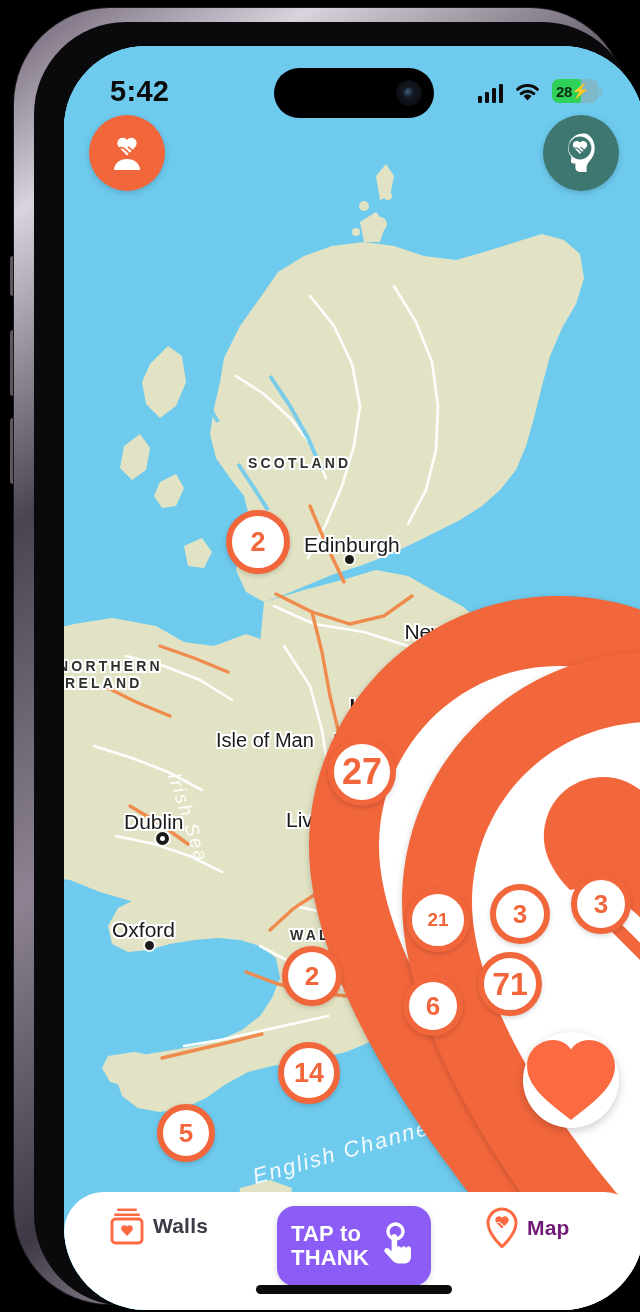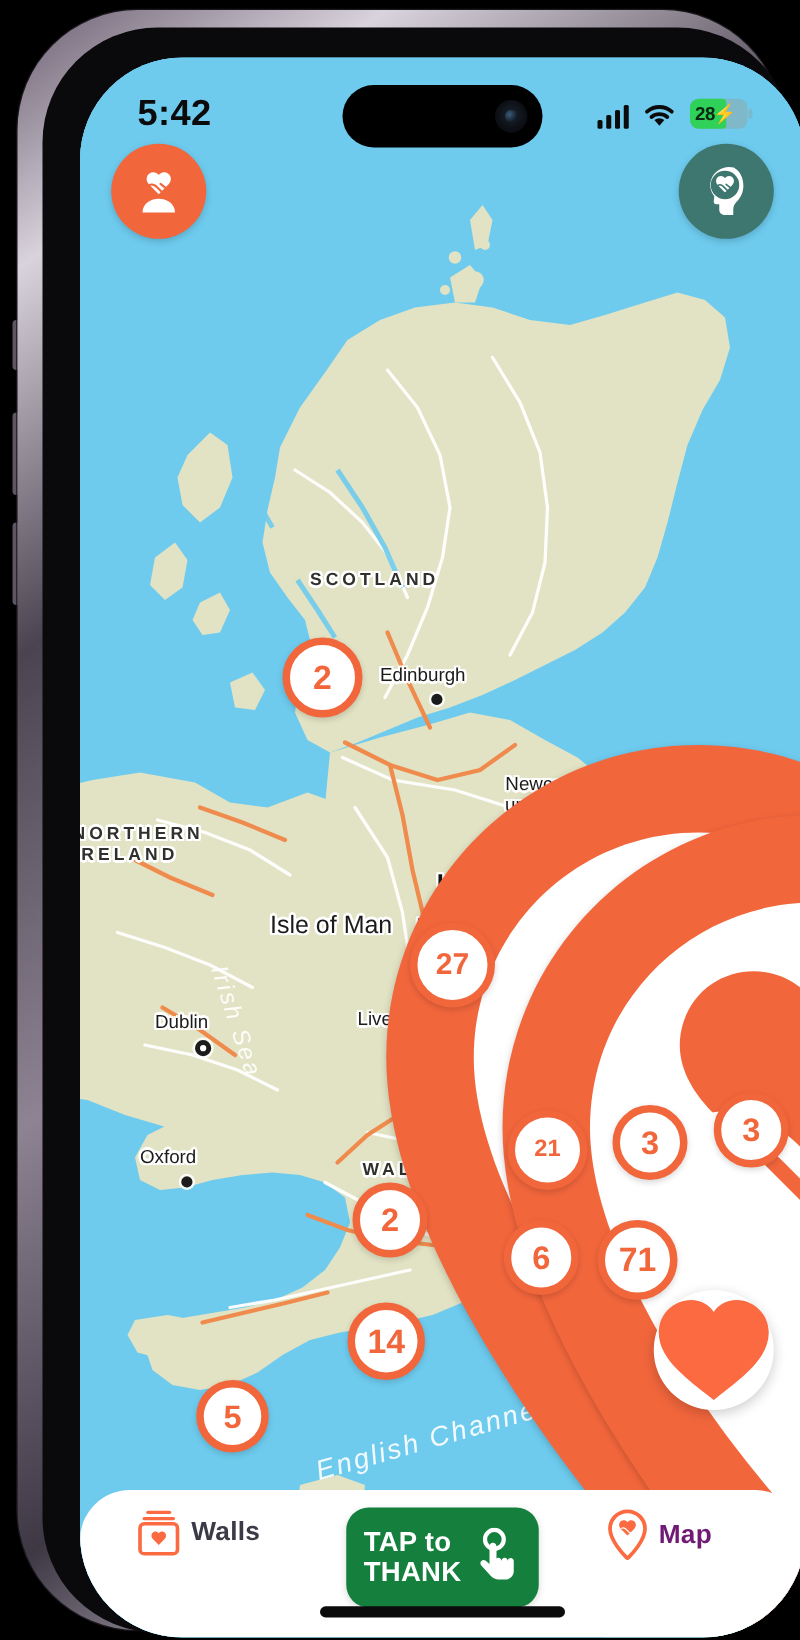--- a/index.html
+++ b/index.html
@@ -48,21 +48,21 @@
        0 -2px 0 #fff, 0 2px 0 #fff, -2px 0 0 #fff, 2px 0 0 #fff;
     line-height: 1.12;
     pointer-events: none;
   }
   .map-label.country {
     font-weight: 700; font-size: 14px; letter-spacing: 3.2px; color:#30302c;
   }
   .map-label.big {
     font-size: 31px; font-weight: 400; color:#141414; text-align:center;
   }
-  .map-label.city { font-size: 15px; }
+  .map-label.city { font-size: 21px; }
   .map-label.water {
     color:#ffffff; font-style: italic; font-size:19px; letter-spacing:2px;
     text-shadow:none; opacity:.92; font-weight:400;
   }
   .city-dot {
     position:absolute; width:9px; height:9px; border-radius:50%;
     background:#1b1b1b; box-shadow:0 0 0 2px rgba(255,255,255,.85);
   }
   .city-dot.ring {
     width:13px;height:13px;background:#fff;border:4px solid #1b1b1b;
@@ -138,21 +138,21 @@
     background:#fff; border-radius:42px 42px 82px 82px; z-index:35;
     display:flex; align-items:flex-start; justify-content:space-between;
     padding: 14px 42px 0 42px;
   }
   .tab { width:120px; display:flex; flex-direction:row; align-items:center; gap:5px; }
   .tab-label { font-size:21px; font-weight:700; letter-spacing:.2px; }
   .tab-label.inactive { color:#3b3a47; }
   .tab-label.active { color:#701a75; }
   .tap-btn {
     position:absolute; left:50%; transform:translateX(-50%); top:14px;
-    width:154px; height:80px; border-radius:18px; background:#15803d;
+    width:154px; height:80px; border-radius:18px; background:#8b5cf6;
     display:flex; align-items:center; justify-content:center; gap:12px;
     box-shadow: 0 2px 6px rgba(0,0,0,.15);
   }
   .tap-text { color:#fff; font-weight:700; font-size:22px; line-height:1.08; letter-spacing:.2px; }
   .home-ind {
     position:absolute; left:50%; transform:translateX(-50%); bottom:16px;
     width:196px; height:9px; border-radius:6px; background:#0b0b0b; z-index:38;
   }
   .side-btn { position:absolute; background:#5e5563; border-radius:3px; }
 </style>
@@ -325,27 +325,27 @@
 
           <svg class="pin" viewBox="0 0 58 74" style="left:298px; top:324px;">
             <path d="M29 2C15.2 2 4 13.2 4 27c0 17 19 39 24 44 1 1 2 1 3 0 5-5 23-27 23-44C54 13.2 42.8 2 29 2z" fill="#f2663c"></path>
             <path d="M29 9C19 9 11 17 11 27c0 12 13 28 18 33 5-5 18-21 18-33 0-10-8-18-18-18z" fill="#fff"></path>
             <path d="M29 17c-3-4-9-3-10.5 1.5-1 3 .5 5.5 2.5 7.5l8 8 8-8c2-2 3.5-4.5 2.5-7.5C38 14 32 13 29 17z" fill="#f2663c"></path>
             <path d="M20 27c2-1 5 0 7 2l4 4c1 1 3 1 4 0 1-1 1-2 0-3l-5-4" fill="none" stroke="#fff" stroke-width="1.8" stroke-linecap="round"></path>
             <path d="M18 31l6 5c1.5 1.5 4 1.5 5.5 0" fill="none" stroke="#fff" stroke-width="1.8" stroke-linecap="round"></path>
           </svg>
 
           <div class="cluster" style="left:162px; top:464px; width:64px; height:64px; font-size:27px;">2</div>
-          <div class="cluster" style="left:264px; top:692px; width:68px; height:68px; font-size:24px;">27</div>
+          <div class="cluster" style="left:264px; top:692px; width:68px; height:68px; font-size:36px;">27</div>
           <div class="cluster" style="left:342px; top:842px; width:64px; height:64px; font-size:19px;">21</div>
           <div class="cluster" style="left:426px; top:838px; width:60px; height:60px; font-size:26px;">3</div>
           <div class="cluster" style="left:507px; top:828px; width:60px; height:60px; font-size:26px;">3</div>
           <div class="cluster" style="left:218px; top:900px; width:60px; height:60px; font-size:26px;">2</div>
           <div class="cluster" style="left:339px; top:930px; width:60px; height:60px; font-size:26px;">6</div>
-          <div class="cluster" style="left:414px; top:930px; width:64px; height:64px; font-size:27px;">71</div>
+          <div class="cluster" style="left:414px; top:906px; width:64px; height:64px; font-size:32px;">71</div>
           <div class="cluster" style="left:214px; top:996px; width:62px; height:62px; font-size:27px;">14</div>
           <div class="cluster" style="left:93px;  top:1058px; width:58px; height:58px; font-size:26px;">5</div>
 
           <div class="fab" style="left:459px; top:986px;">
             <svg viewBox="0 0 48 44" width="48" height="44">
               <path d="M24 42C14 34 2 26 2 15 2 7.8 7.8 2 15 2c4 0 7.3 2 9 4.8C25.7 4 29 2 33 2c7.2 0 13 5.8 13 13 0 11-12 19-22 27z" fill="#fb6a41"></path>
             </svg>
           </div>
         </div>
 

